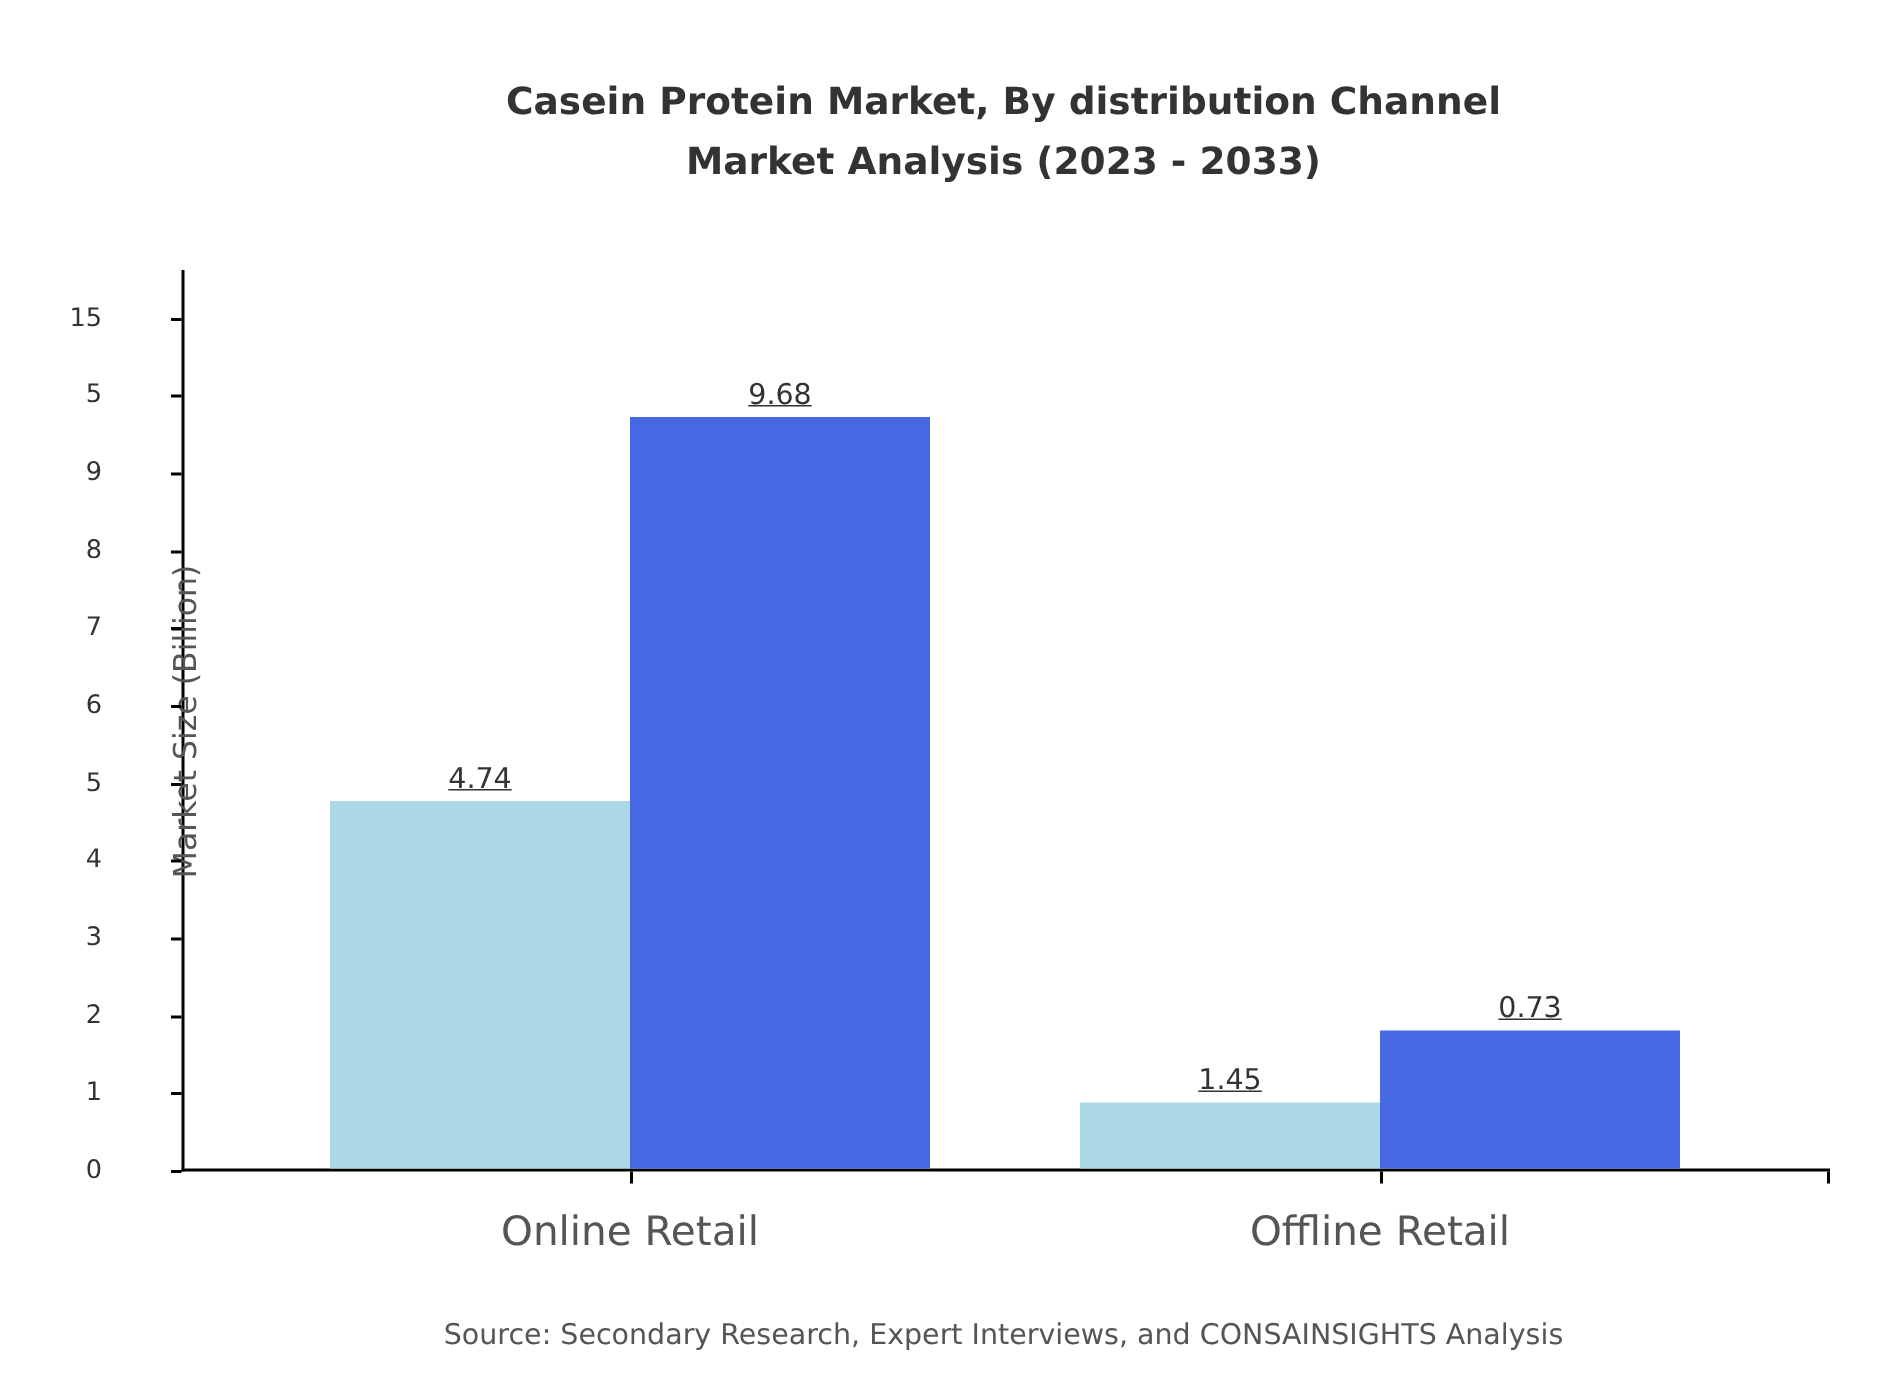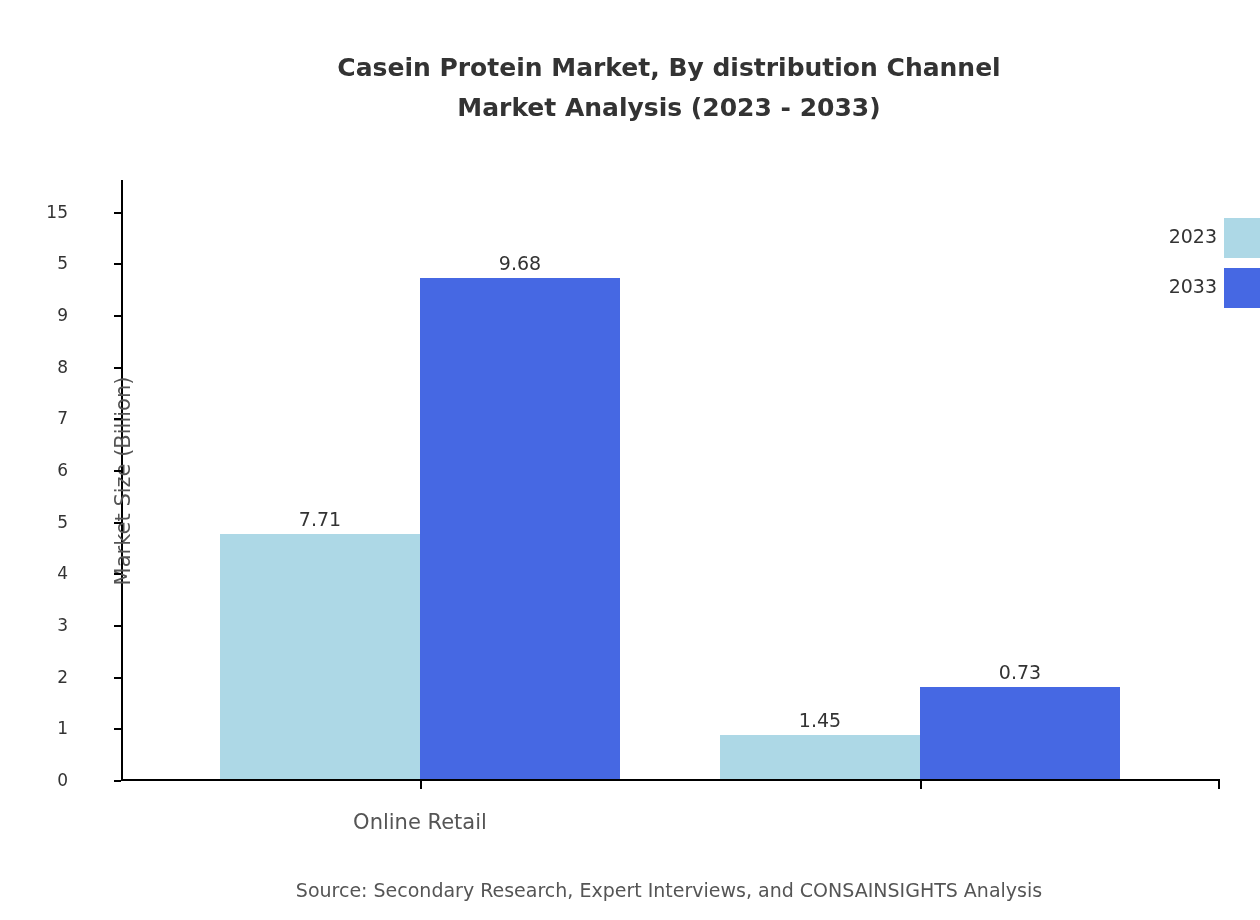--- a/index.html
+++ b/index.html
@@ -86,21 +86,21 @@
     bottom: -8px;
     width: 2px;
     height: 8px;
     background: #000000;
   }
   .xtick-label {
     position: absolute;
     bottom: -53px;
     width: 300px;
     text-align: center;
-    font-size: 21px;
+    font-size: 27px;
     color: #555555;
     line-height: 24px;
   }
   
   .xtick-end {
     position: absolute;
     bottom: -8px;
     left: 1097px;
     width: 2px;
     height: 8px;
@@ -124,20 +124,21 @@
     position: absolute;
     bottom: 2px;   
   }
   .bar-label {
     position: absolute;
     width: 200px;
     text-align: center;
     font-size: 19px;
     color: #333333;
     line-height: 20px;
+    text-decoration: underline;
   }
 
   
   .legend {
     position: absolute;
     left: 1120px;
     top: 213px;
     width: 140px;
     height: 95px;
   }
@@ -227,43 +228,34 @@
     <div class="ytick" style="top:83px"></div>
     <div class="ytick-label" style="top:75px">5</div>
 
     <div class="ytick" style="top:32px"></div>
     <div class="ytick-label" style="top:24px">15</div>
 
     <div class="xtick" style="left:299px"></div>
     <div class="xtick-label" style="left:149px">Online Retail</div>
 
     <div class="xtick" style="left:799px"></div>
+    <div class="xtick-label" style="left:649px">Offline Retail</div>
 
     <div class="xtick-end"></div>
 
     <div class="bar" style="left:99px; width:200px; height:245px; background:#ADD8E6;"></div>
-    <div class="bar-label" style="left:99px; top:329px;">7.71</div>
+    <div class="bar-label" style="left:99px; top:329px;">4.74</div>
 
     <div class="bar" style="left:299px; width:200px; height:501px; background:#4668E3;"></div>
     <div class="bar-label" style="left:299px; top:73px;">9.68</div>
 
     <div class="bar" style="left:599px; width:200px; height:44px; background:#ADD8E6;"></div>
     <div class="bar-label" style="left:599px; top:530px;">1.45</div>
 
     <div class="bar" style="left:799px; width:200px; height:92px; background:#4668E3;"></div>
     <div class="bar-label" style="left:799px; top:482px;">0.73</div>
 
   </div>
 
-  <div class="legend">
-    <div class="legend-row" style="top:5px">
-      <span class="legend-text">2023</span>
-      <span class="legend-swatch" style="background:#ADD8E6;"></span>
-    </div>
-    <div class="legend-row" style="top:55px">
-      <span class="legend-text">2033</span>
-      <span class="legend-swatch" style="background:#4668E3;"></span>
-    </div>
-  </div>
 
   <div class="caption">Source: Secondary Research, Expert Interviews, and CONSAINSIGHTS Analysis</div>
 
 </div>
 
 </body></html>

